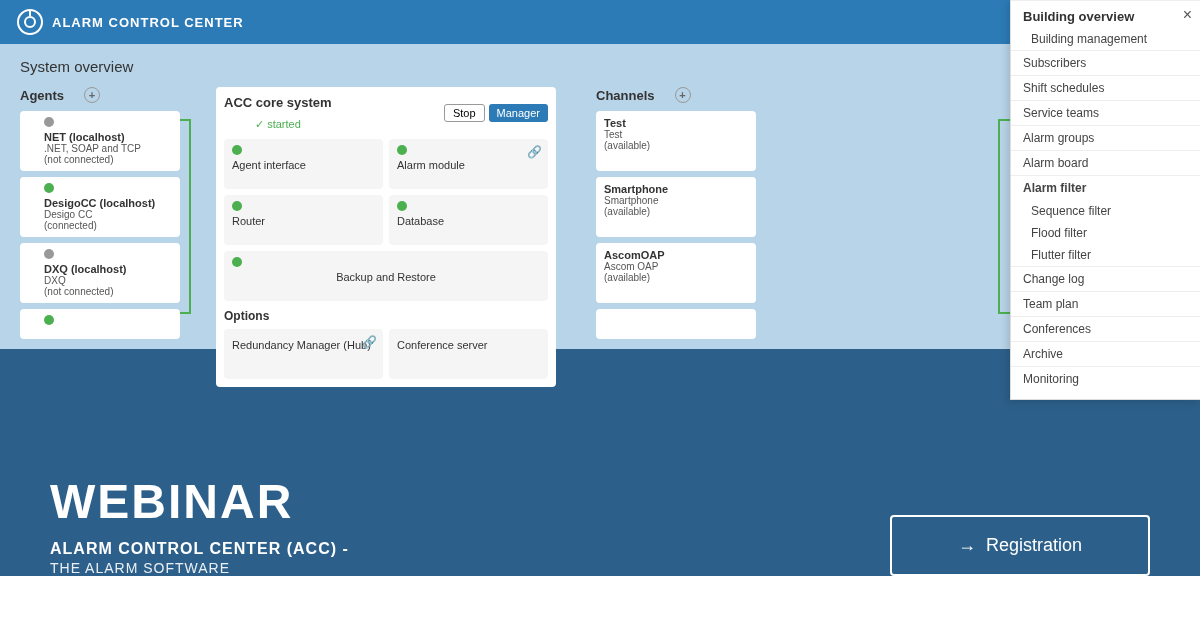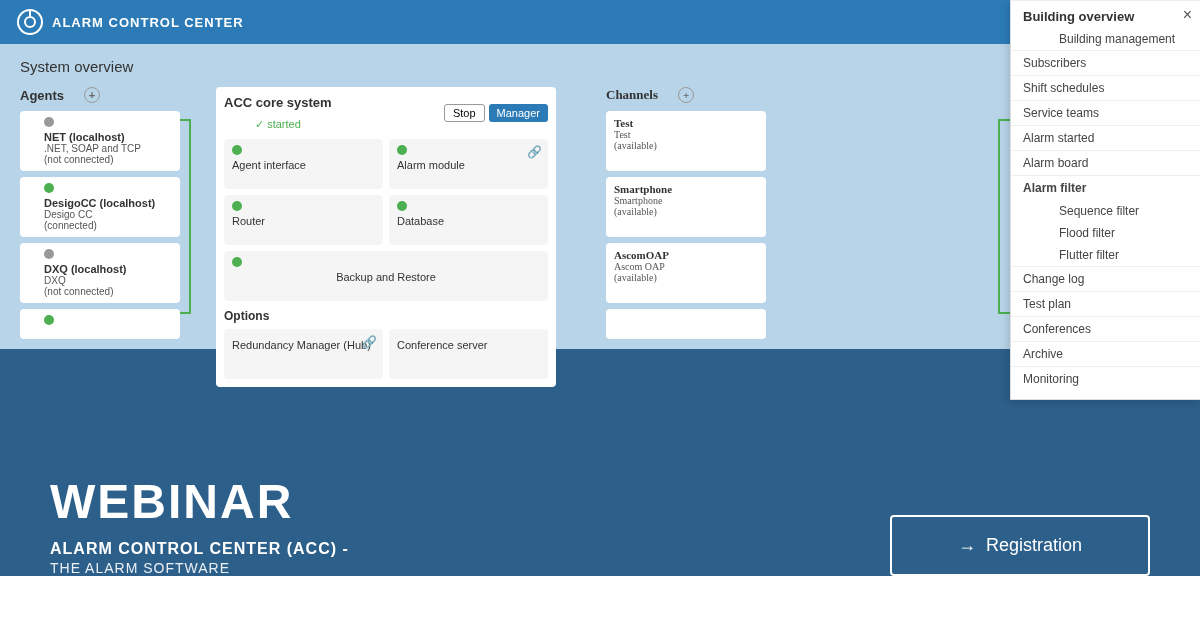--- a/index.html
+++ b/index.html
@@ -196,22 +196,21 @@
     }
     .options-modules {
       display: grid;
       grid-template-columns: 1fr 1fr;
       gap: 6px;
     }
 
     
     .channels-section {
       width: 160px;
-      margin-left: 14px;
-      font-family: Liberation Serif, serif;
+      margin-left: 4px;
     }
     .channel-card {
       background: white;
       border-radius: 4px;
       padding: 6px 8px;
       margin-bottom: 6px;
       min-height: 60px;
     }
 
     
@@ -246,21 +245,20 @@
     .menu-group-header:first-child {
       border-top: none;
       padding-top: 14px;
     }
     .menu-item {
       font-size: 12px;
       color: #444;
       padding: 4px 12px 4px 20px;
       cursor: pointer;
       display: block;
-      margin-left: 28px;
     }
     .menu-item-main {
       font-size: 12px;
       color: #444;
       padding: 5px 12px;
       cursor: pointer;
       display: block;
       border-top: 1px solid #eee;
     }
 
@@ -491,30 +489,30 @@
 
   <div class="sidebar-menu">
     <span class="sidebar-close">×</span>
 
     <div class="menu-group-header">Building overview</div>
     <span class="menu-item">Building management</span>
 
     <div class="menu-item-main">Subscribers</div>
     <div class="menu-item-main">Shift schedules</div>
     <div class="menu-item-main">Service teams</div>
-    <div class="menu-item-main">Alarm started</div>
+    <div class="menu-item-main">Alarm groups</div>
     <div class="menu-item-main">Alarm board</div>
 
     <div class="menu-item-main" style="font-weight:bold;">Alarm filter</div>
     <span class="menu-item">Sequence filter</span>
     <span class="menu-item">Flood filter</span>
     <span class="menu-item">Flutter filter</span>
 
     <div class="menu-item-main">Change log</div>
-    <div class="menu-item-main">Test plan</div>
+    <div class="menu-item-main">Team plan</div>
     <div class="menu-item-main">Conferences</div>
     <div class="menu-item-main">Archive</div>
     <div class="menu-item-main">Monitoring</div>
   </div>
 
 </div>
 
 <div class="webinar-section">
   <div class="webinar-text">
     <div class="webinar-label">WEBINAR</div>

